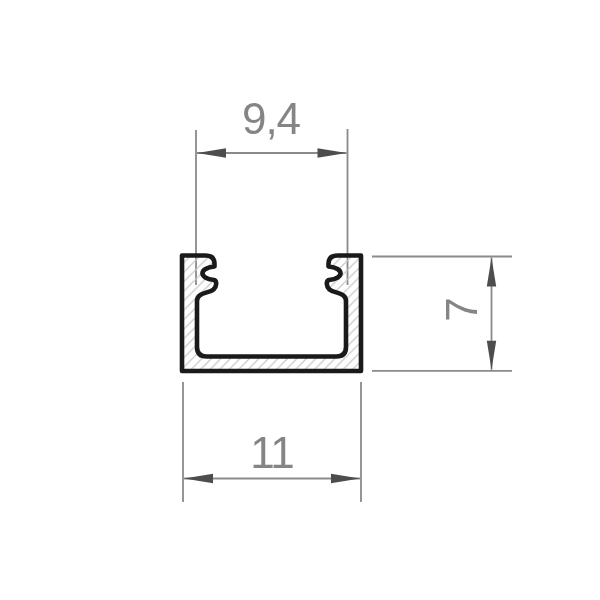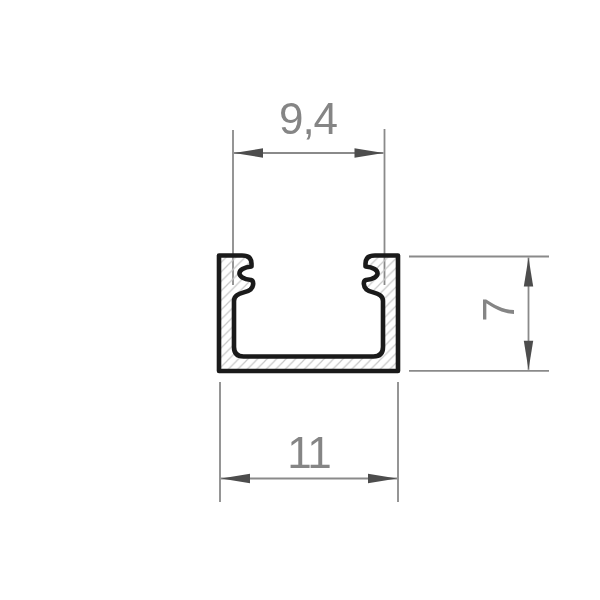--- a/index.html
+++ b/index.html
@@ -9,21 +9,20 @@
     --dim-line:#8a8a8a;
     --arrow:#4d4d4d;
     --label:#858585;
   }
   html,body{margin:0;padding:0;background:var(--background);}
   .stage{
     width:556px;height:600px;
     background:var(--background);
     font-family:"Liberation Sans", sans-serif;
     overflow:hidden;
-    padding-left:37px;
   }
   svg{display:block;}
   .material{
     fill:url(#hatchPattern);
     stroke:var(--outline);
     stroke-width:4.6;
     stroke-linejoin:round;
     stroke-linecap:round;
   }
   .hatch-stroke{stroke:var(--hatch);stroke-width:1.2;}

